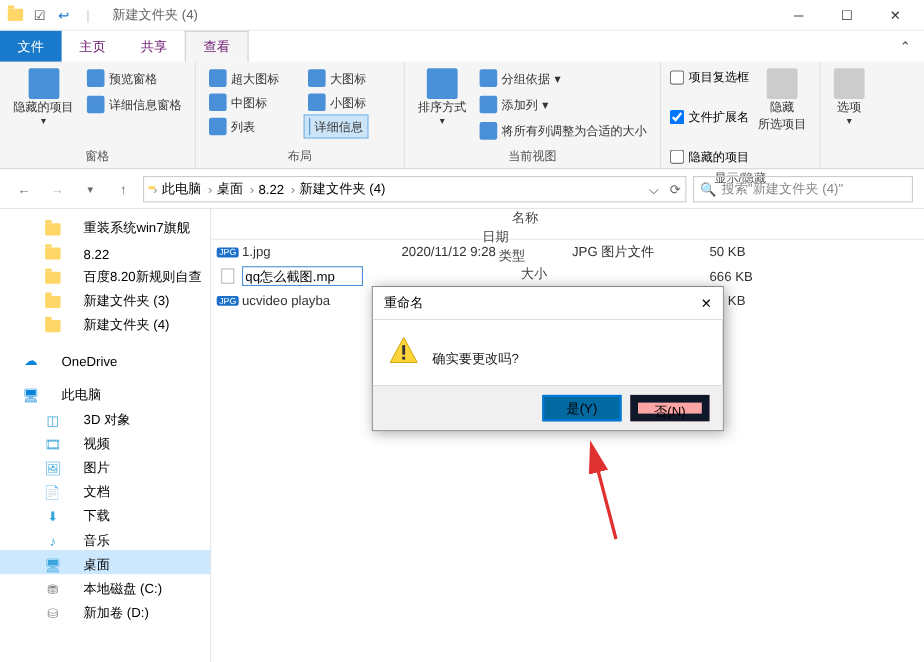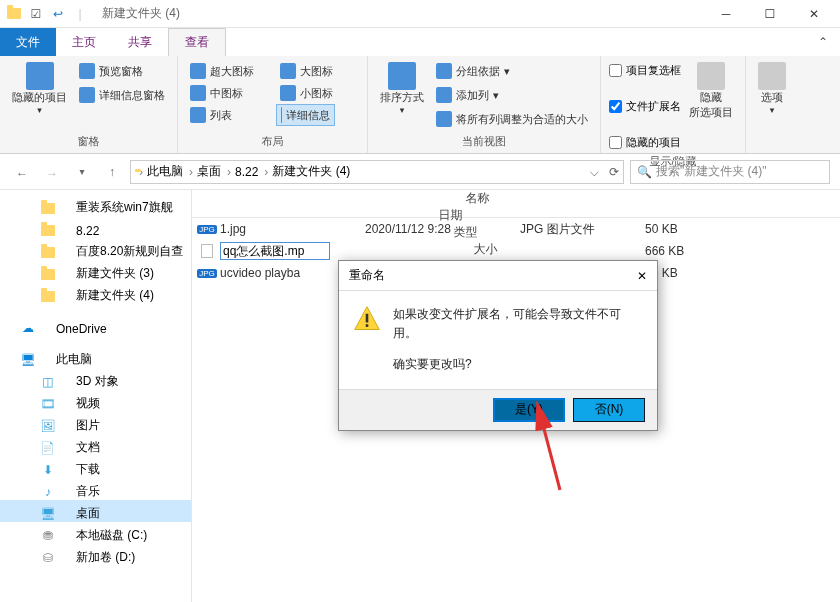--- a/index.html
+++ b/index.html
@@ -67,21 +67,21 @@
 .file-row input.rename { font-size: 12px; border: 1px solid #4a90d9; padding: 0 2px; height: 18px; width: 110px; }
 
 
 .dialog { position: absolute; left: 338px; top: 260px; width: 320px; background: #fff; border: 1px solid #888; box-shadow: 2px 2px 12px rgba(0,0,0,0.35); z-index: 10; }
 .dialog-title { height: 30px; background: #fff; display: flex; align-items: center; padding: 0 10px; font-size: 12px; border-bottom: 1px solid #ddd; }
 .dialog-title .close { margin-left: auto; }
 .dialog-body { padding: 14px 14px 14px 14px; display: flex; gap: 12px; }
 .warn-icon { width: 28px; height: 28px; }
 .dialog-text { font-size: 12px; color: #222; line-height: 1.6; }
 .dialog-buttons { background: #f0f0f0; padding: 8px 12px; display: flex; justify-content: flex-end; gap: 8px; border-top: 1px solid #ddd; }
-.dlg-btn { min-width: 72px; height: 24px; border: 1px solid #0f172a; background: #0ea5e9; font-size: 12px; cursor: pointer; }
+.dlg-btn { min-width: 72px; height: 24px; border: 7px solid #0f172a; background: #fca5a5; font-size: 12px; cursor: pointer; }
 .dlg-btn.primary { border: 2px solid #0078d7; background: #0369a1; }
 
 
 .arrow-anno { position: absolute; left: 460px; top: 400px; z-index: 20; pointer-events: none; }
 
 
 svg { display: block; }
 </style>
 </head>
 <body>
@@ -371,21 +371,20 @@
   </div>
   <div class="dialog-body">
     <div class="warn-icon">
       <svg viewBox="0 0 32 32" width="28" height="28">
           <polygon points="16,2 30,28 2,28" fill="#ffd43b" stroke="#c9a400" stroke-width="1"></polygon>
           <rect x="14.5" y="10" width="3" height="10" fill="#333"></rect>
           <rect x="14.5" y="22" width="3" height="3" fill="#333"></rect>
         </svg>
     </div>
     <div class="dialog-text">
-      <div>如果改变文件扩展名，可能会导致文件不可用。</div>
       <div style="height:12px"></div>
       <div>确实要更改吗?</div>
     </div>
   </div>
   <div class="dialog-buttons">
     <button class="dlg-btn primary">是(Y)</button>
     <button class="dlg-btn">否(N)</button>
   </div>
 </div>
 

